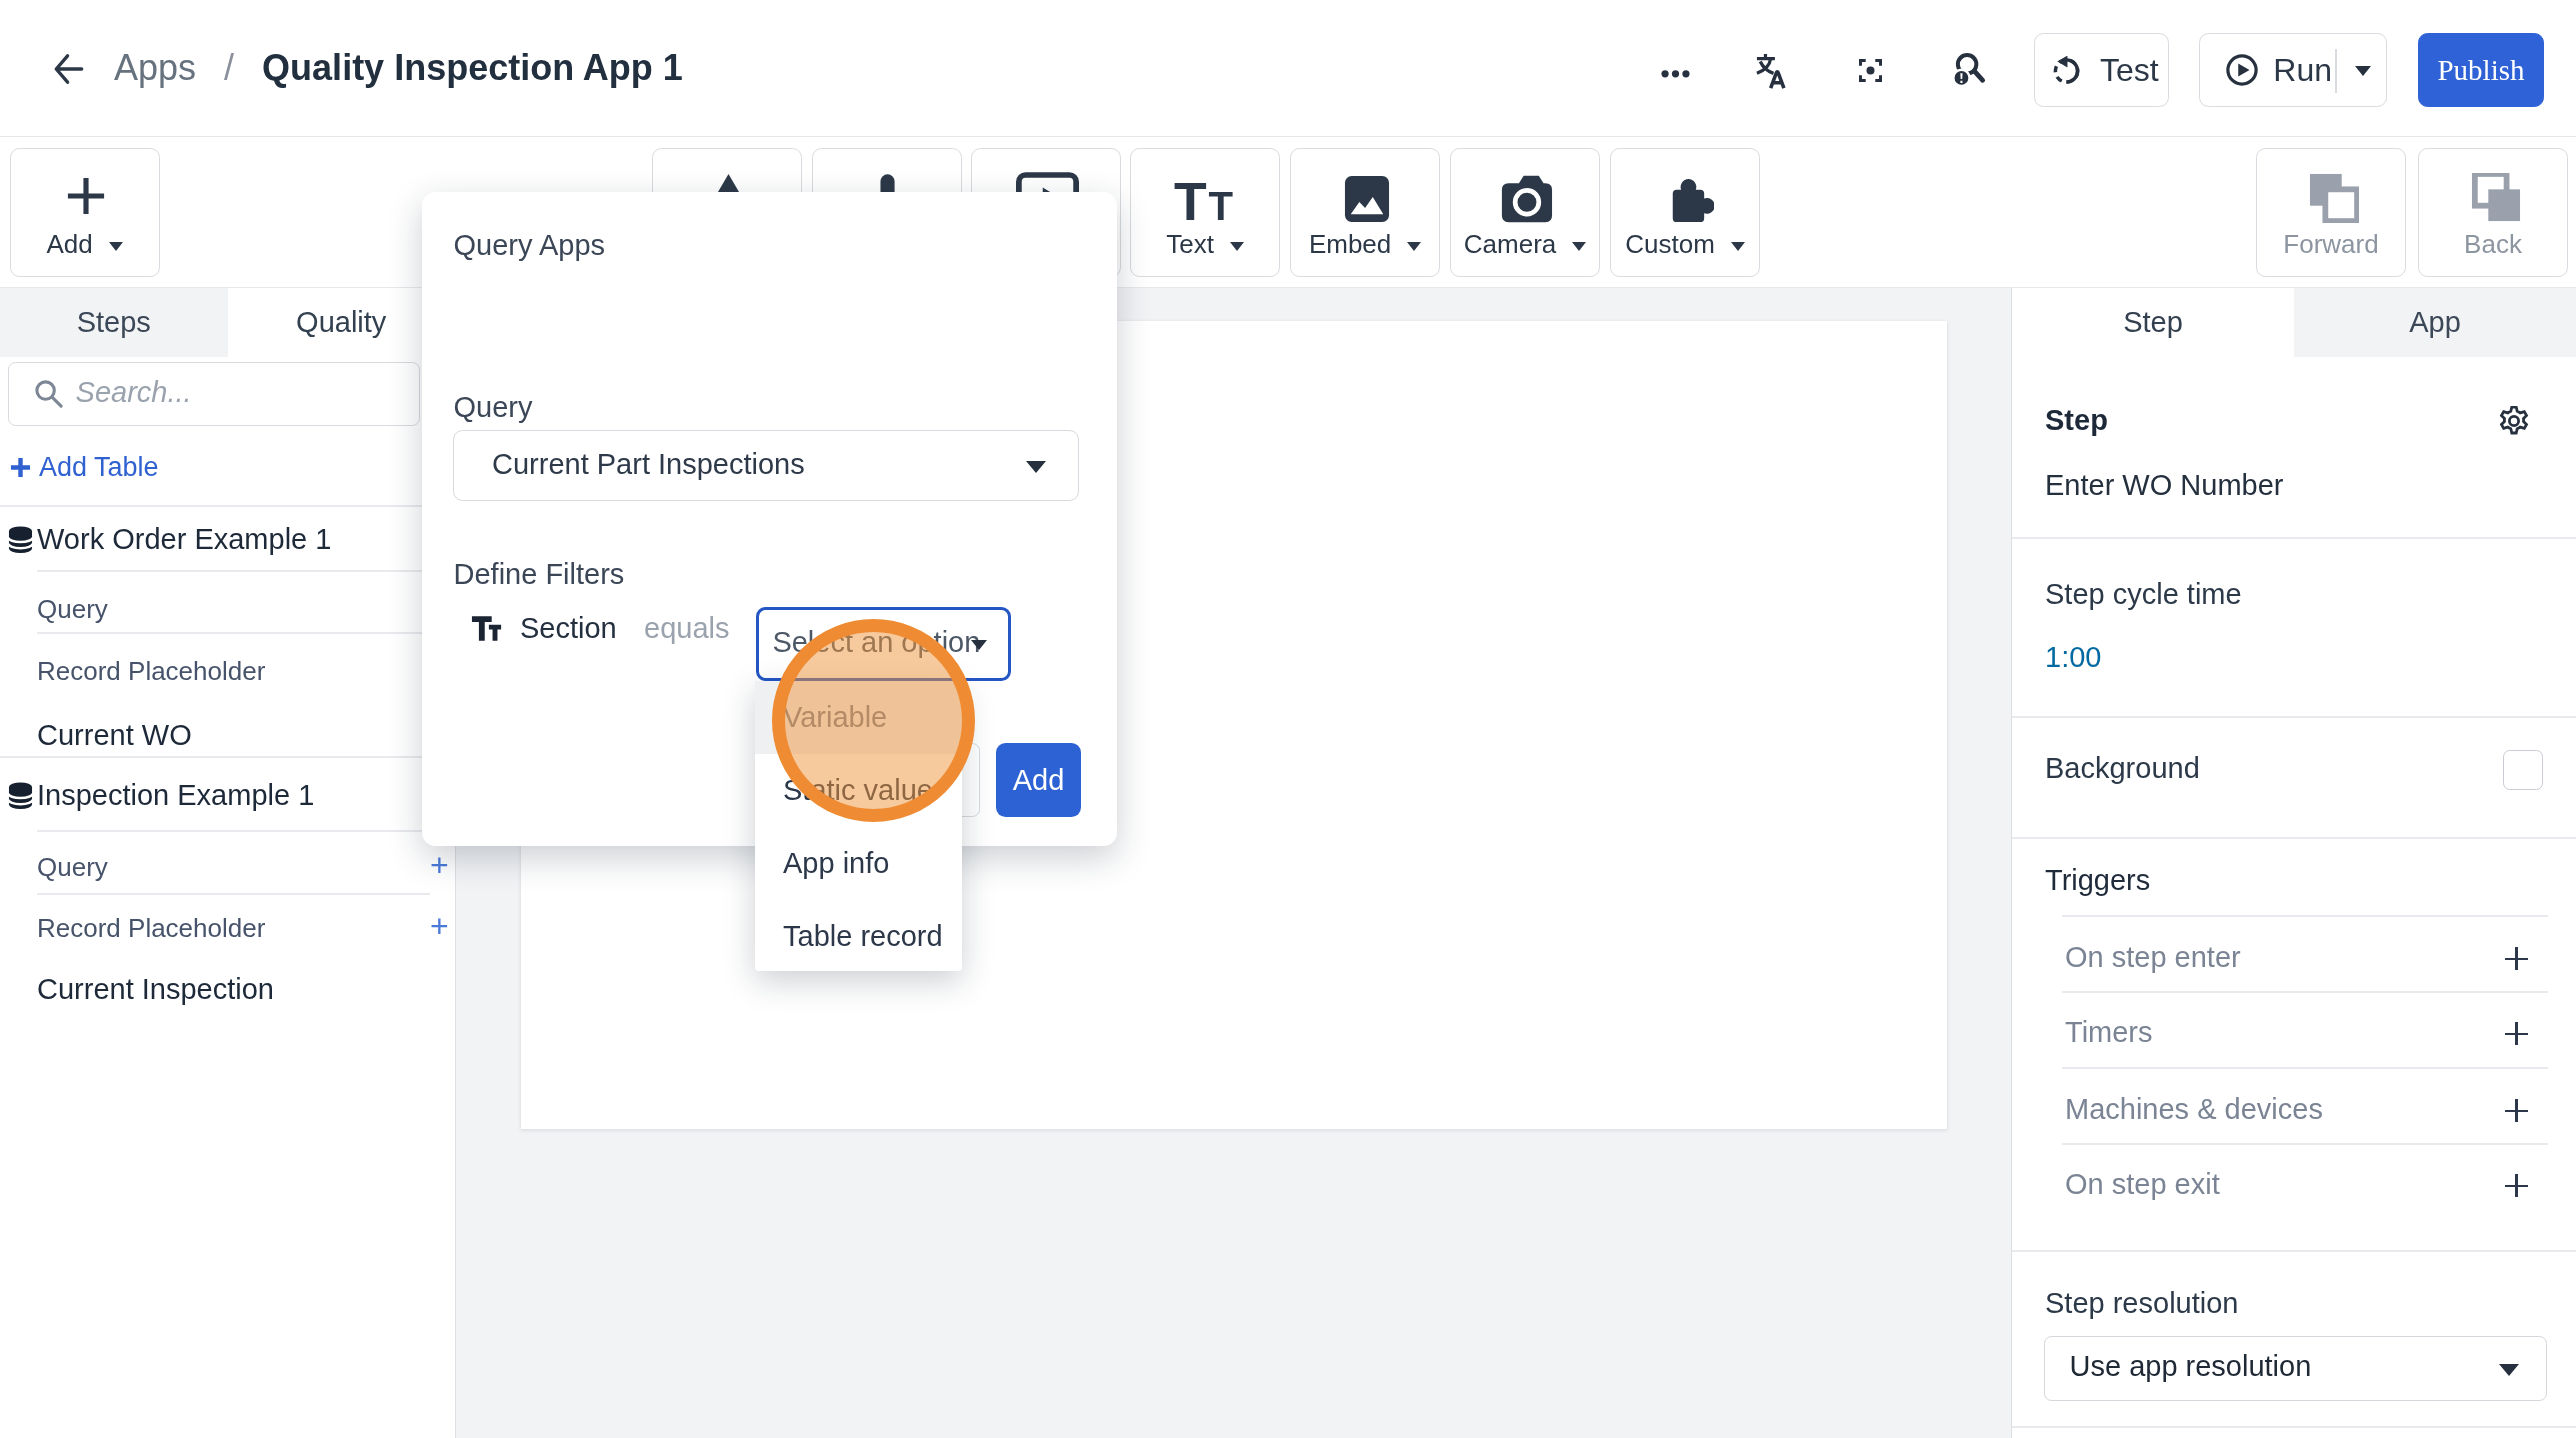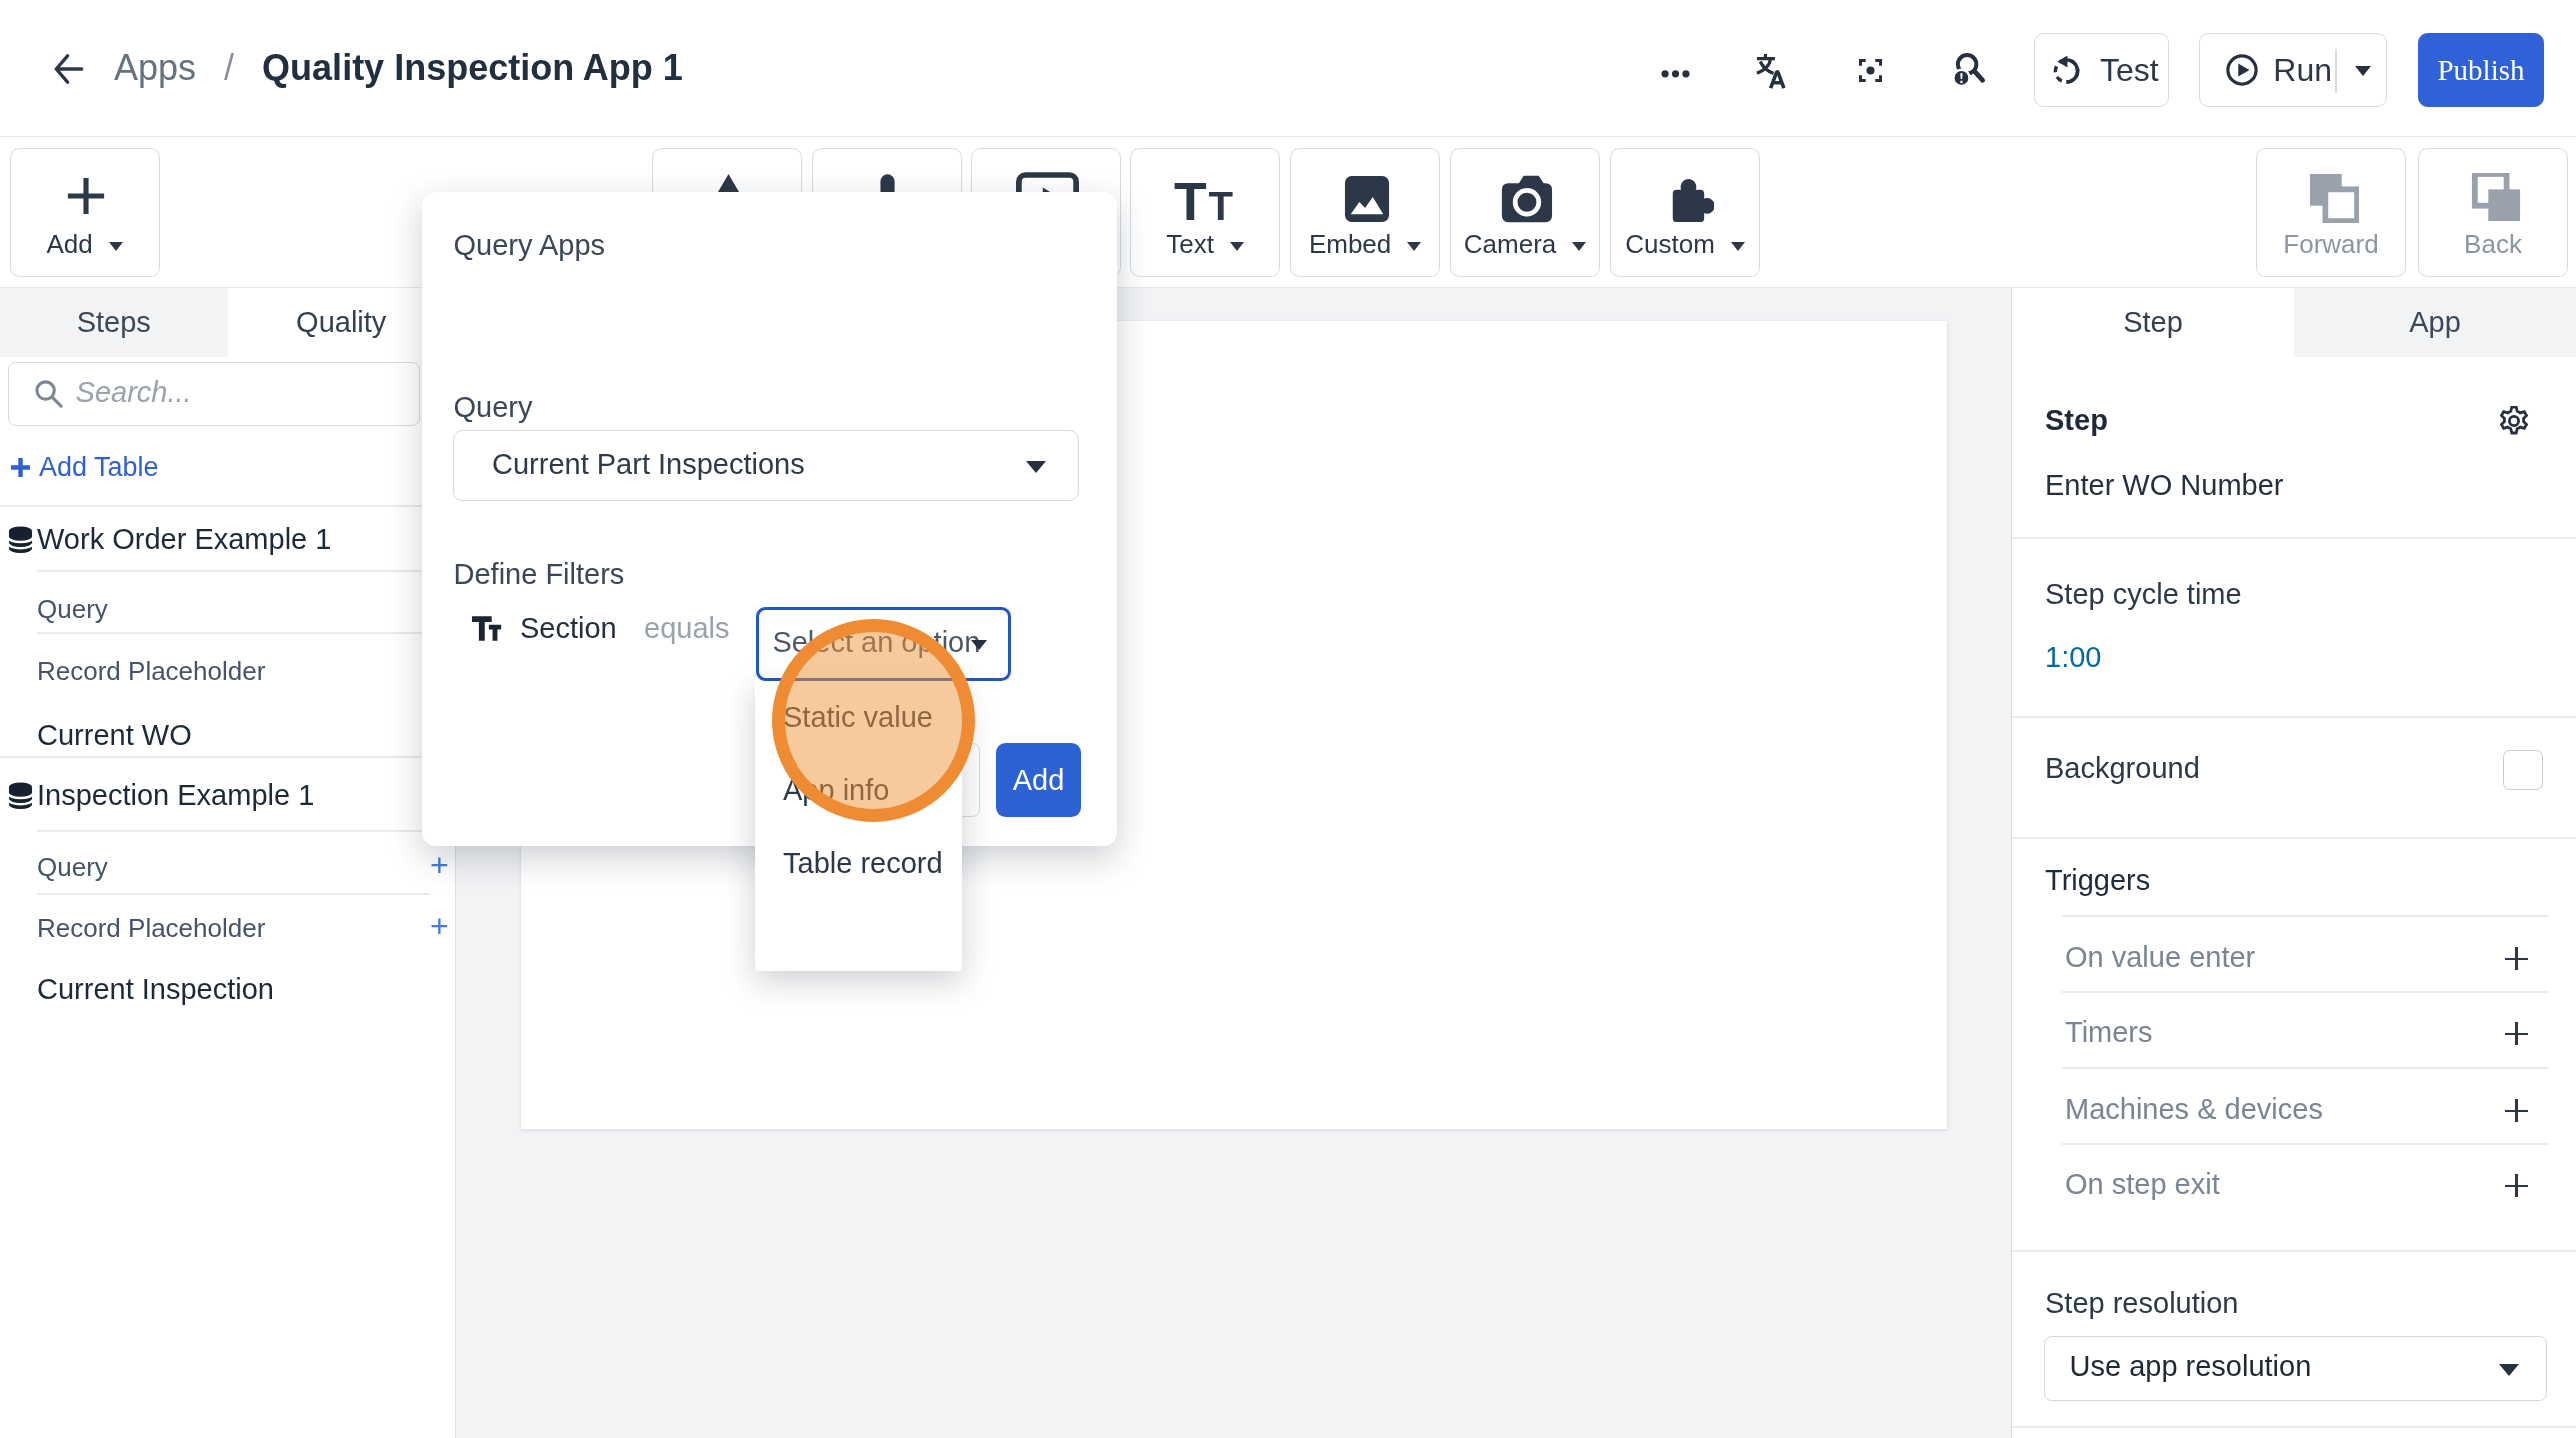--- a/index.html
+++ b/index.html
@@ -257,21 +257,21 @@
       <div class="rp-label" style="top:290px;">Step cycle time</div>
       <div class="rp-label" style="top:353px; color:#0369a1;">1:00</div>
       <div class="hairline" style="left:0; top:428px; width:565px;"></div>
 
       <div class="rp-label" style="top:464px;">Background</div>
       <div class="abs" style="left:491px; top:462px; width:40px; height:40px; border:1.9px solid #c9cdd3; border-radius:6.7px; background:#fff;"></div>
       <div class="hairline" style="left:0; top:549px; width:565px;"></div>
 
       <div class="rp-label" style="top:576px; color:#1f2a3a;">Triggers</div>
       <div class="hairline" style="left:50px; top:627px; width:486px;"></div>
-      <div class="rp-grey" style="top:653px;">On value enter</div>
+      <div class="rp-grey" style="top:653px;">On step enter</div>
       <div class="rp-plus" style="top:659px;"></div>
       <div class="hairline" style="left:50px; top:703px; width:486px;"></div>
       <div class="rp-grey" style="top:728px;">Timers</div>
       <div class="rp-plus" style="top:734px;"></div>
       <div class="hairline" style="left:50px; top:779px; width:486px;"></div>
       <div class="rp-grey" style="top:805px;">Machines &amp; devices</div>
       <div class="rp-plus" style="top:811px;"></div>
       <div class="hairline" style="left:50px; top:855px; width:486px;"></div>
       <div class="rp-grey" style="top:880px;">On step exit</div>
       <div class="rp-plus" style="top:886px;"></div>
@@ -308,20 +308,21 @@
       <div class="abs" style="left:13.4px; top:16px; font-size:29px; color:#4d5866;">Select an option</div>
       <div class="abs" style="right:21px; top:30px; width:0; height:0; border-left:8.6px solid transparent; border-right:8.6px solid transparent; border-top:10.5px solid #26303e;"></div>
     </div>
 
     <div class="abs" style="left:334px; top:551px; width:224px; height:74px; border:1.9px solid #d5d9de; border-radius:7.6px; background:#fff;"></div>
 
     <div class="abs" style="left:574px; top:551px; width:85px; height:74px; background:#2d62d5; border-radius:9.5px; display:flex; align-items:center; justify-content:center; color:#fff; font-size:29px;">Add</div>
   </div>
 
   <div id="dropdown">
+    <div class="dd-item" style="background:#eef0f2; color:#788090;">Variable</div>
     <div class="dd-item">Static value</div>
     <div class="dd-item">App info</div>
     <div class="dd-item">Table record</div>
   </div>
 
   <div id="circle"></div>
 
 </div>
 
 

